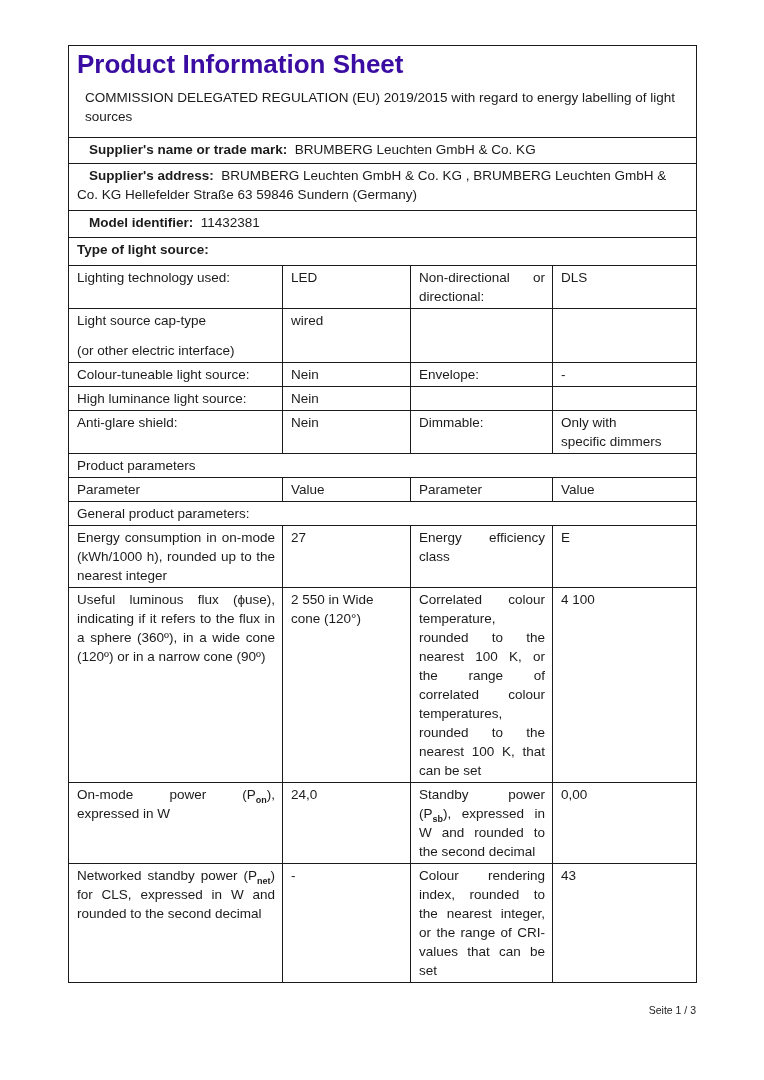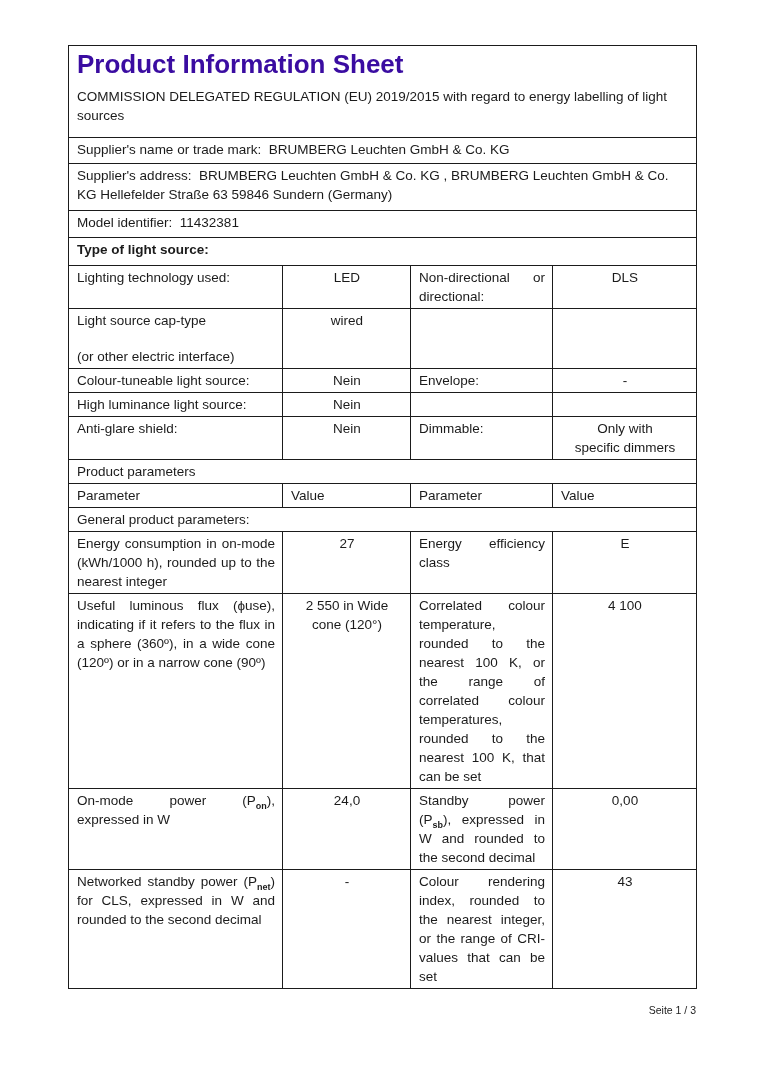--- a/index.html
+++ b/index.html
@@ -21,27 +21,27 @@
     vertical-align:top;
     font-size:13.5px;line-height:19px;
     padding:2px 7px 2px 8px;
     overflow:hidden;
   }
   td.hdrblock{padding:7px 10px 4px 9px;}
   h1.title{
     margin:0 0 7px 0;
     font-size:26px;line-height:32px;font-weight:bold;
   }
-  p.subtitle{margin:0;font-size:13.5px;line-height:19px;}
-  .b{font-weight:normal;}
+  p.subtitle{margin:8px;font-size:13.5px;line-height:19px;}
+  .b{font-weight:bold;margin-left:12px;}
   td.p{text-align:justify;}
-  td.v{text-align:center;padding:2px 6px;white-space:pre-line;margin-top:46px;}
+  td.v{text-align:left;padding:2px 6px;white-space:pre-line;margin-top:46px;}
   td.cheading{font-weight:normal;}
   td.lheading{font-weight:bold;}
-  .gap-top{margin-top:17px;}
+  .gap-top{margin-top:11px;}
   sub{font-size:9px;line-height:0;font-weight:bold;}
   .footer{
     position:absolute;top:1004px;right:68px;
     font-size:10.5px;color:#222222;
   }
 </style>
 </head>
 <body>
 
 <div class="sheet">

